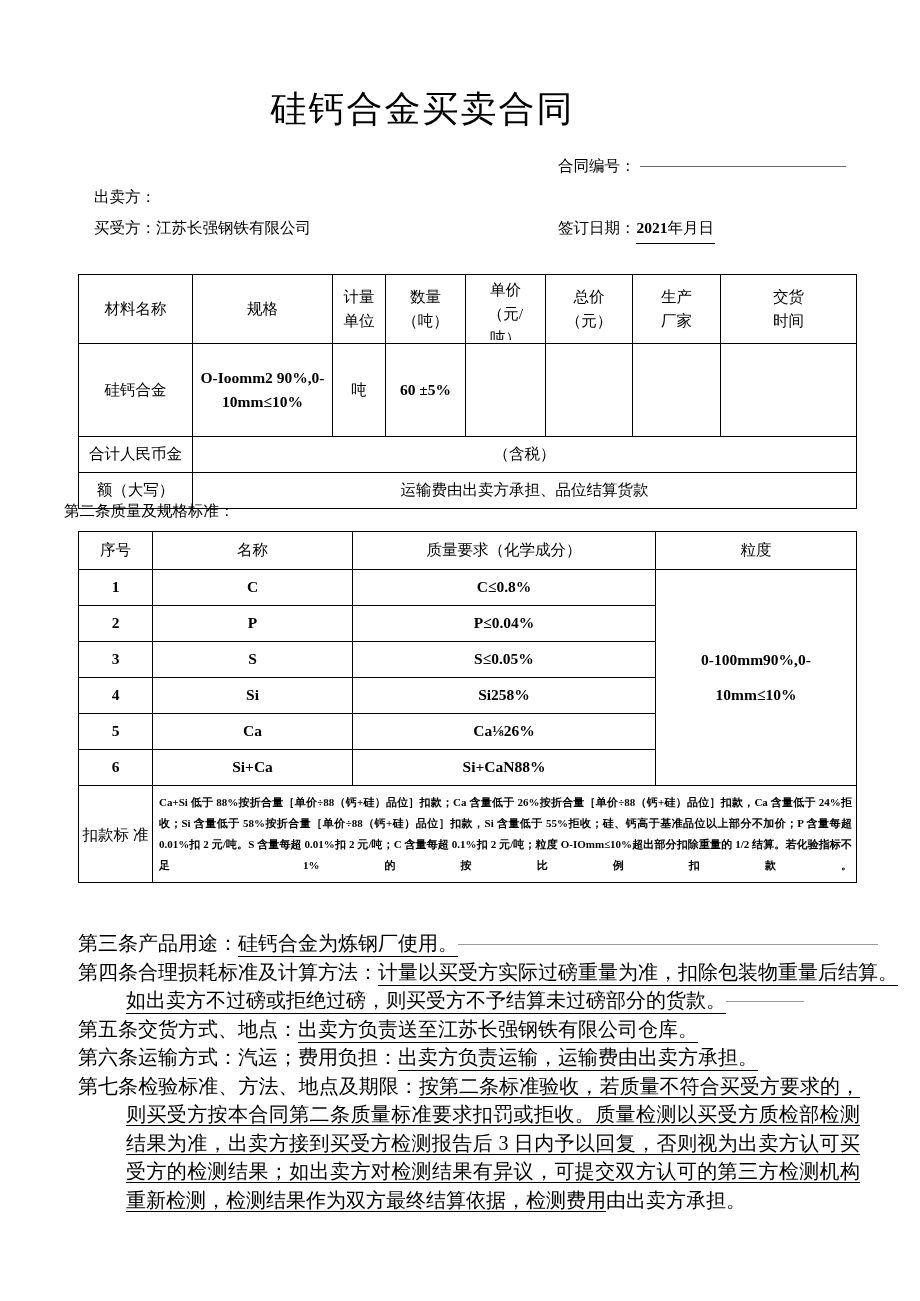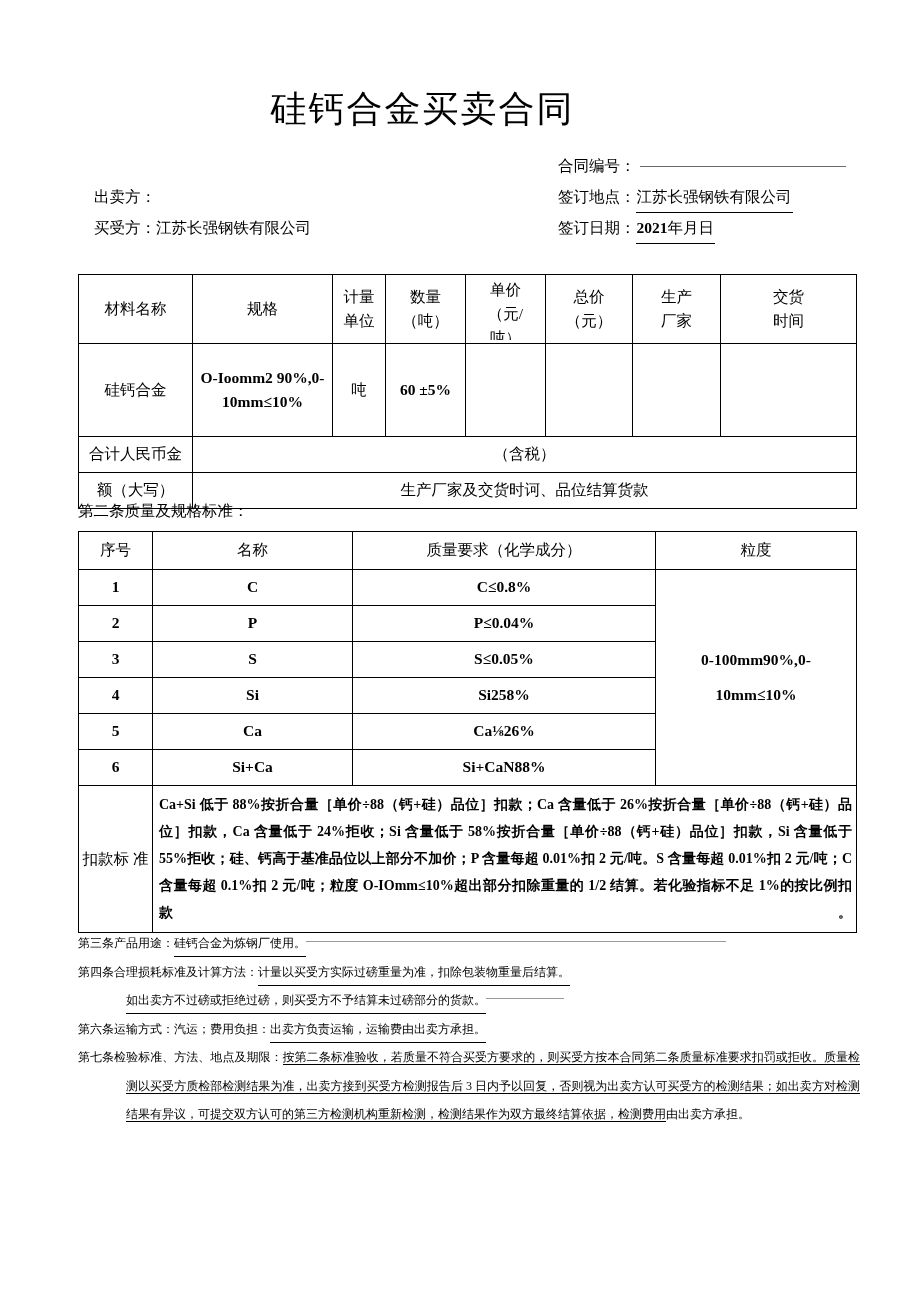--- a/index.html
+++ b/index.html
@@ -79,21 +79,21 @@
   }
 
   
   .clause-plain {
     font-size: 15.5px;
     line-height: 28px;
     white-space: nowrap;
   }
   .clause-abs {
     position: absolute;
-    left: 78px;
+    left: 64px;
   }
 
   
   table.doc-table {
     position: absolute;
     left: 78px;
     border-collapse: collapse;
     table-layout: fixed;
     font-size: 15.5px;
   }
@@ -130,33 +130,33 @@
     font-weight: bold;
     line-height: 2.2;
   }
   #table2 .deduct-label {
     font-size: 15.5px;
     line-height: 1.9;
   }
   #table2 .deduct-body {
     text-align: justify;
     text-align-last: justify;
-    font-size: 14px;
+    font-size: 11px;
     line-height: 1.92;
     padding: 6px 4px 6px 6px;
     font-weight: bold;
   }
 
   
   .clauses {
     position: absolute;
     left: 78px;
     top: 929px;
     width: 782px;
-    font-size: 12px;
+    font-size: 20px;
   }
   .cl {
     position: relative;
     line-height: 28.5px;
     white-space: nowrap;
   }
   .cl-wrap {
     white-space: normal;
     line-height: 28.5px;
     text-align: justify;
@@ -190,23 +190,20 @@
   <div class="doc-title">硅钙合金买卖合同</div>
 
   <div class="meta">
     <div class="meta-row">
       <span class="meta-right">
         <span>合同编号：</span><span class="blank-line"></span>
       </span>
     </div>
     <div class="meta-row">
       <span class="meta-left">出卖方：</span>
-      <span class="meta-right">
-        <span>签订地点：</span><span class="u-line">江苏长强钢铁有限公司</span>
-      </span>
     </div>
     <div class="meta-row">
       <span class="meta-left">
         <span>买受方：</span><span>江苏长强钢铁有限公司</span>
       </span>
       <span class="meta-right">
         <span>签订日期：</span><span class="u-line"><span class="bold-val">2021</span><span>年月日</span></span>
       </span>
     </div>
   </div>
@@ -274,21 +271,21 @@
       <td></td>
       <td></td>
       <td></td>
     </tr>
     <tr class="t1-total">
       <td>合计人民币金</td>
       <td colspan="7" style="text-align:center">（含税）</td>
     </tr>
     <tr class="t1-total">
       <td>额（大写）</td>
-      <td colspan="7" class="tl pl8">生产厂家及交货时诃、品位结算货款</td>
+      <td colspan="7" class="tl pl8">运输费由出卖方承担、品位结算货款</td>
     </tr>
   </tbody>
     </table>
 
   <div class="clause-abs clause-plain" style="top:497px">第二条质量及规格标准：</div>
 
   <table id="table2" class="doc-table">
     <colgroup>
       <col style="width:74px">
         <col style="width:200px">
@@ -352,20 +349,23 @@
       <span>第三条产品用途：</span><span class="ul-solid">硅钙合金为炼钢厂使用。</span><span class="fill-rest" style="width:420px"></span>
     </div>
 
     <div class="cl">
       <span>第四条合理损耗标准及计算方法：</span><span class="ul-solid">计量以买受方实际过磅重量为准，扣除包装物重量后结算。</span>
     </div>
     <div class="cl indent">
       <span class="ul-solid">如出卖方不过磅或拒绝过磅，则买受方不予结算未过磅部分的货款。</span><span class="fill-rest" style="width:78px"></span>
     </div>
 
+    <div class="cl">
+      <span>第五条交货方式、地点：</span><span class="ul-solid">出卖方负责送至江苏长强钢铁有限公司仓库。</span>
+    </div>
 
     <div class="cl">
       <span>第六条运输方式：汽运；费用负担：</span><span class="ul-solid">出卖方负责运输，运输费由出卖方承担。</span>
     </div>
 
     <div class="cl-wrap" style="padding-left: 48px; text-indent: -48px;">
       <span>第七条检验标准、方法、地点及期限：</span><span class="ul-block">按第二条标准验收，若质量不符合买受方要求的，则买受方按本合同第二条质量标准要求扣罚或拒收。质量检测以买受方质检部检测结果为准，出卖方接到买受方检测报告后 3 日内予以回复，否则视为出卖方认可买受方的检测结果；如出卖方对检测结果有异议，可提交双方认可的第三方检测机构重新检测，检测结果作为双方最终结算依据，检测费用</span><span>由出卖方承担。</span>
     </div>
 
   </div>

